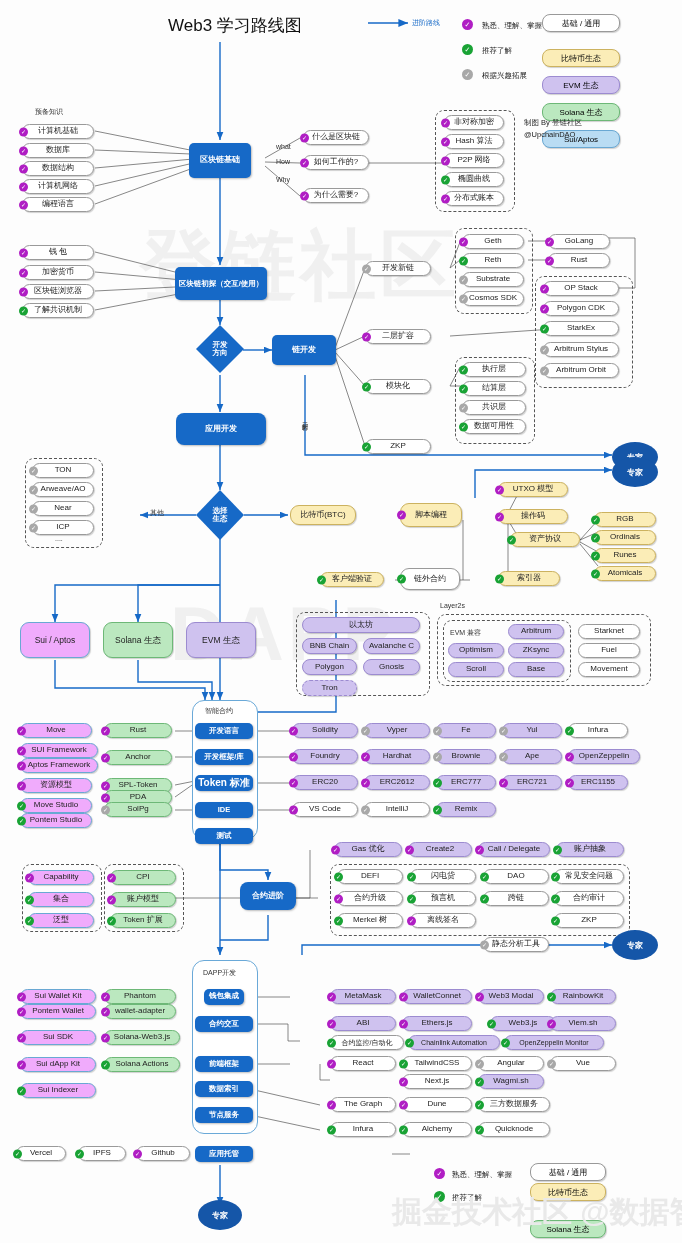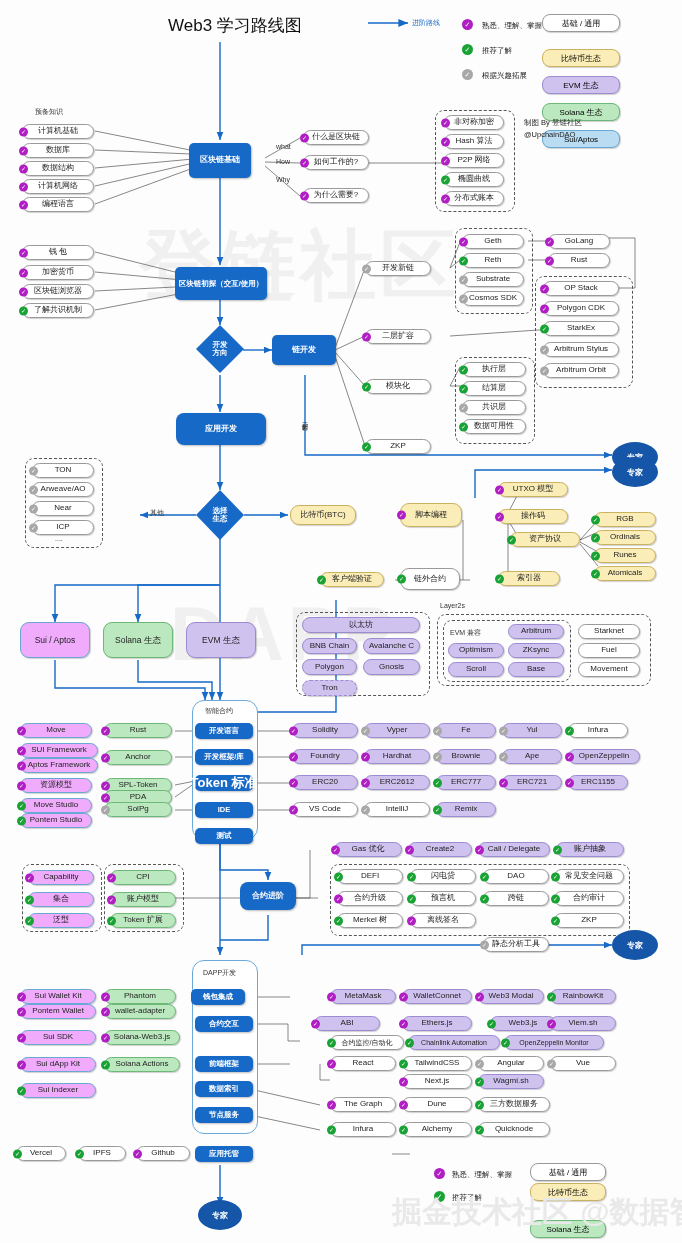--- a/index.html
+++ b/index.html
@@ -468,21 +468,21 @@
       <span>Solana 生态</span>
     </div>
   <div class="node pill evm" style="left:186px;top:622px;width:70px;height:36px;font-size:8.5px;">
       <span>EVM 生态</span>
     </div>
 
   <div style="position:absolute;left:192px;top:700px;width:64px;height:138px;border:1px solid #6aa9d8;border-radius:12px;background:#fff;z-index:2;"></div>
   <div class="lbl" style="left:205px;top:706px;">智能合约</div>
   <div class="node blue" style="left:195px;top:723px;width:58px;height:16px;font-size:7.5px;">开发语言</div>
   <div class="node blue" style="left:195px;top:749px;width:58px;height:16px;font-size:7.5px;">开发框架/库</div>
-  <div class="node blue" style="left:195px;top:775px;width:58px;height:16px;font-size:13px;">Token 标准</div>
+  <div class="node blue" style="left:195px;top:775px;width:58px;height:16px;font-size:10px;">Token 标准</div>
   <div class="node blue" style="left:195px;top:802px;width:58px;height:16px;font-size:7.5px;">IDE</div>
   <div class="node blue" style="left:195px;top:828px;width:58px;height:16px;font-size:7.5px;">测试</div>
 
   <div class="node pill sui" style="left:20px;top:723px;width:72px;">
       <span class="dot m">✓</span>
       <span>Move</span>
     </div>
   <div class="node pill sui" style="left:20px;top:743px;width:78px;">
       <span class="dot m">✓</span>
       <span>SUI Framework</span>
@@ -695,21 +695,21 @@
       <span class="dot g">✓</span>
       <span>静态分析工具</span>
     </div>
   <div class="node pill" style="left:554px;top:913px;width:70px;">
       <span class="dot r">✓</span>
       <span>ZKP</span>
     </div>
 
   <div style="position:absolute;left:192px;top:960px;width:64px;height:172px;border:1px solid #6aa9d8;border-radius:12px;background:#fff;z-index:2;"></div>
   <div class="lbl" style="left:203px;top:968px;">DAPP开发</div>
-  <div class="node blue" style="left:191px;top:989px;width:54px;height:16px;font-size:7.5px;">钱包集成</div>
+  <div class="node blue" style="left:204px;top:989px;width:40px;height:16px;font-size:7.5px;font-family:Liberation Mono, monospace;">钱包集成</div>
   <div class="node blue" style="left:195px;top:1016px;width:58px;height:16px;font-size:7.5px;">合约交互</div>
   <div class="node blue" style="left:195px;top:1056px;width:58px;height:16px;font-size:7.5px;">前端框架</div>
   <div class="node blue" style="left:195px;top:1081px;width:58px;height:16px;font-size:7.5px;">数据索引</div>
   <div class="node blue" style="left:195px;top:1107px;width:58px;height:16px;font-size:7.5px;">节点服务</div>
   <div class="node blue" style="left:195px;top:1146px;width:58px;height:16px;font-size:7.5px;">应用托管</div>
 
   <div class="node pill sui" style="left:20px;top:989px;width:76px;">
       <span class="dot m">✓</span>
       <span>Sui Wallet Kit</span>
     </div>
@@ -770,21 +770,21 @@
     </div>
   <div class="node pill evm" style="left:478px;top:989px;width:66px;">
       <span class="dot m">✓</span>
       <span>Web3 Modal</span>
     </div>
   <div class="node pill evm" style="left:550px;top:989px;width:66px;">
       <span class="dot r">✓</span>
       <span>RainbowKit</span>
     </div>
 
-  <div class="node pill evm" style="left:314px;top:1016px;width:66px;align-items:center;">
+  <div class="node pill evm" style="left:330px;top:1016px;width:66px;align-items:center;">
       <span class="dot m">✓</span>
       <span>ABI</span>
     </div>
   <div class="node pill evm" style="left:402px;top:1016px;width:70px;">
       <span class="dot m">✓</span>
       <span>Ethers.js</span>
     </div>
   <div class="node pill evm" style="left:490px;top:1016px;width:66px;">
       <span class="dot r">✓</span>
       <span>Web3.js</span>

